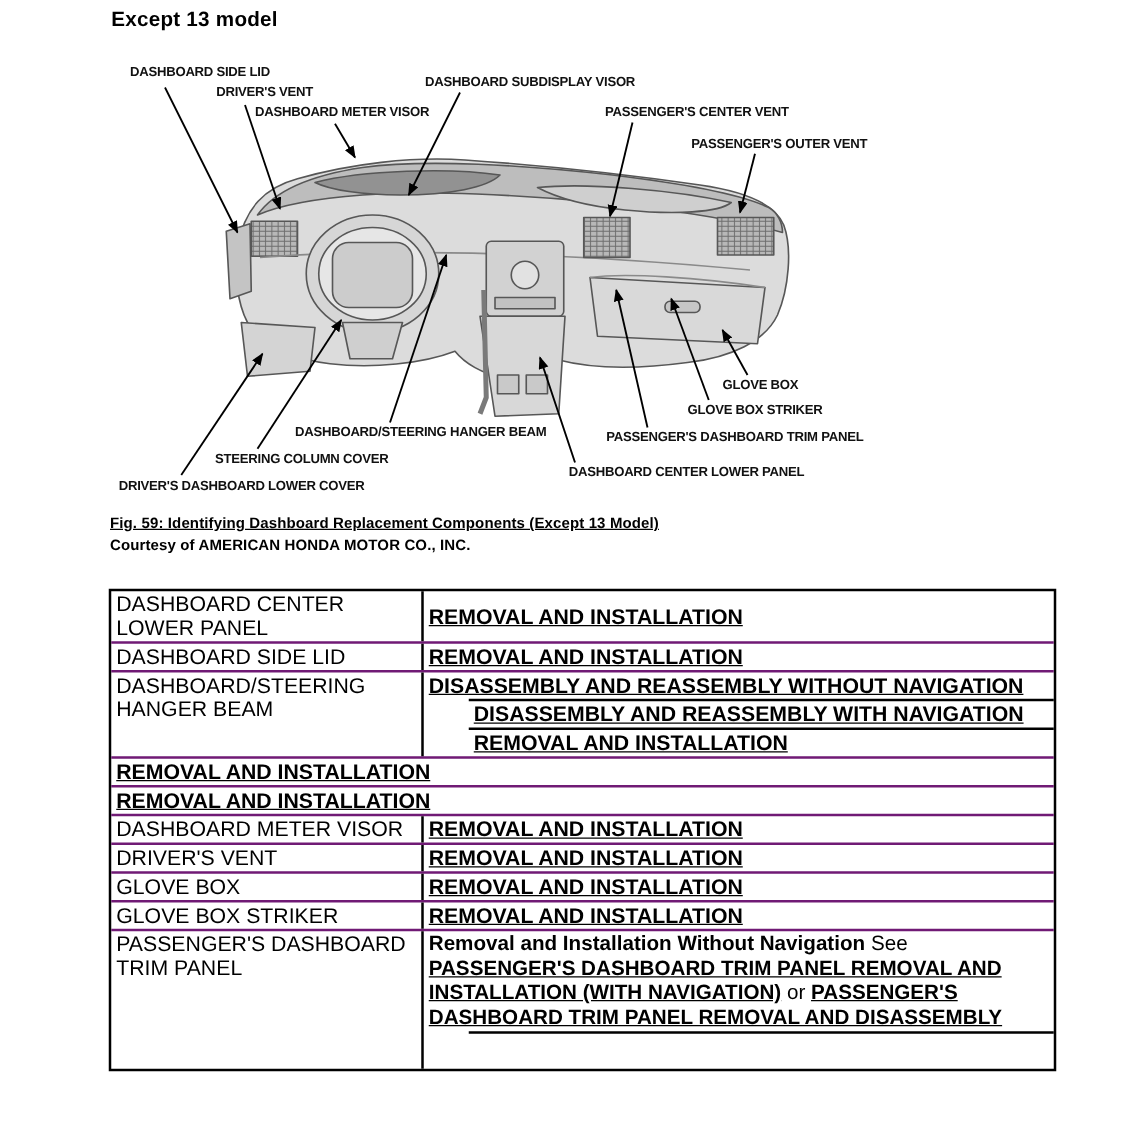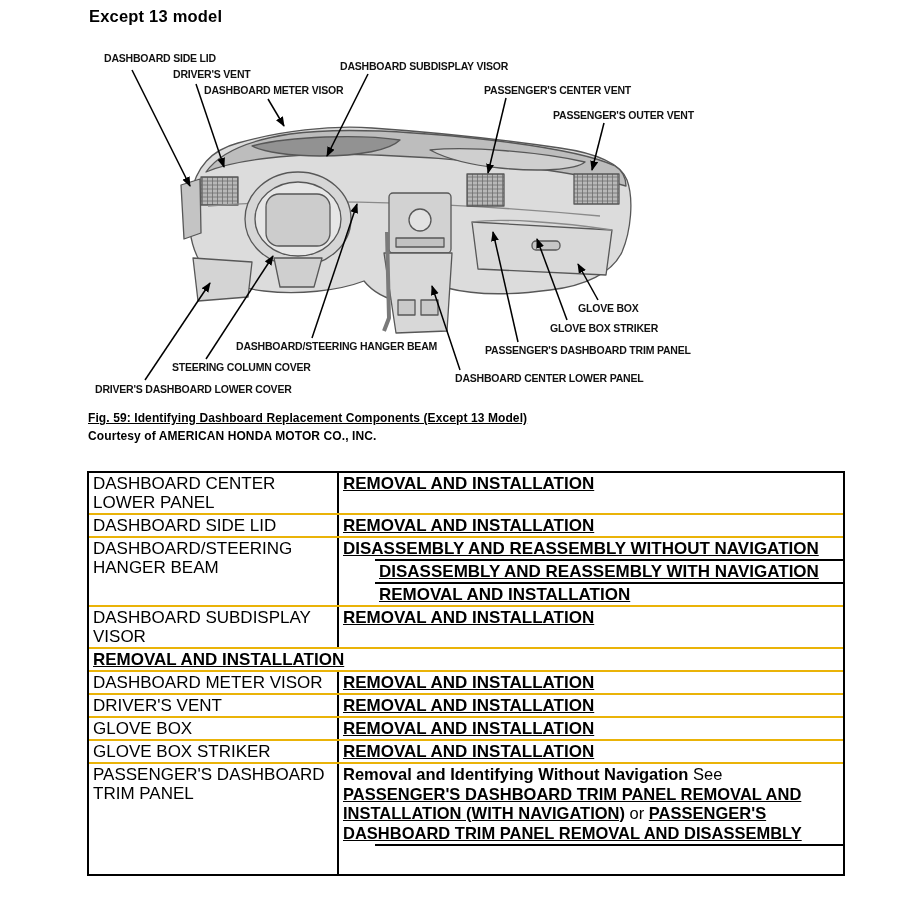--- a/index.html
+++ b/index.html
@@ -13,24 +13,24 @@
   .diagram{position:absolute;left:0;top:0;width:916px;height:462px;}
   .diagram svg{position:absolute;left:0;top:0;}
   .dlabel{position:absolute;font-size:10.5px;font-weight:bold;letter-spacing:-.2px;white-space:nowrap;color:#111;}
 
   
   .caption{position:absolute;left:88px;top:410px;font-size:12px;font-weight:bold;line-height:17.5px;letter-spacing:.1px;}
   .caption .u{text-decoration:underline;}
 
   
   .ptable{position:absolute;left:87px;top:471px;width:754px;border:2px solid #000;font-size:17px;background:#fff;}
-  .trow{display:flex;border-bottom:2px solid #eab308;}
+  .trow{display:flex;border-bottom:2px solid #701a75;}
   .trow:last-child{border-bottom:none;}
   .tleft{width:240px;flex:0 0 240px;border-right:2px solid #000;padding:1px 4px;line-height:19px;white-space:pre-line;}
-  .tright{flex:1;display:flex;flex-direction:column;min-width:0;}
+  .tright{flex:1;display:flex;flex-direction:column;min-width:0;justify-content:center;}
   .sub{padding:1px 4px;line-height:19px;font-weight:bold;}
   .sub + .sub{border-top:2px solid #000;margin-left:36px;}
   .link{text-decoration:underline;cursor:pointer;}
   .para{padding:1px 4px;line-height:19.5px;font-size:16.5px;min-height:78px;}
   .para .b{font-weight:bold;}
   .para .link{font-weight:bold;}
   .para .plain{font-weight:normal;}
   .sub.empty{height:26px;}
 </style>
 </head>
@@ -147,22 +147,20 @@
       <div class="tleft">DASHBOARD/STEERING
 HANGER BEAM</div>
       <div class="tright">
         <div class="sub"><span class="link">DISASSEMBLY AND REASSEMBLY WITHOUT NAVIGATION</span></div>
         <div class="sub"><span class="link">DISASSEMBLY AND REASSEMBLY WITH NAVIGATION</span></div>
         <div class="sub"><span class="link">REMOVAL AND INSTALLATION</span></div>
       </div>
     </div>
 
     <div class="trow">
-      <div class="tleft">DASHBOARD SUBDISPLAY
-VISOR</div>
       <div class="tright">
           <div class="sub"><span class="link">REMOVAL AND INSTALLATION</span></div>
         </div>
     </div>
 
     <div class="trow">
       <div class="tright">
           <div class="sub"><span class="link">REMOVAL AND INSTALLATION</span></div>
         </div>
     </div>
@@ -193,19 +191,19 @@
       <div class="tright">
           <div class="sub"><span class="link">REMOVAL AND INSTALLATION</span></div>
         </div>
     </div>
 
 
     <div class="trow">
       <div class="tleft">PASSENGER'S DASHBOARD
 TRIM PANEL</div>
       <div class="tright">
-        <div class="sub para"><span class="b">Removal and Identifying Without Navigation</span><span class="plain"> See </span><span class="link">PASSENGER'S DASHBOARD TRIM PANEL REMOVAL AND INSTALLATION (WITH NAVIGATION)</span><span class="plain"> or </span><span class="link">PASSENGER'S DASHBOARD TRIM PANEL REMOVAL AND DISASSEMBLY</span></div>
+        <div class="sub para"><span class="b">Removal and Installation Without Navigation</span><span class="plain"> See </span><span class="link">PASSENGER'S DASHBOARD TRIM PANEL REMOVAL AND INSTALLATION (WITH NAVIGATION)</span><span class="plain"> or </span><span class="link">PASSENGER'S DASHBOARD TRIM PANEL REMOVAL AND DISASSEMBLY</span></div>
         <div class="sub empty"></div>
       </div>
     </div>
 
   </div>
 </div>
 
 </body></html>

